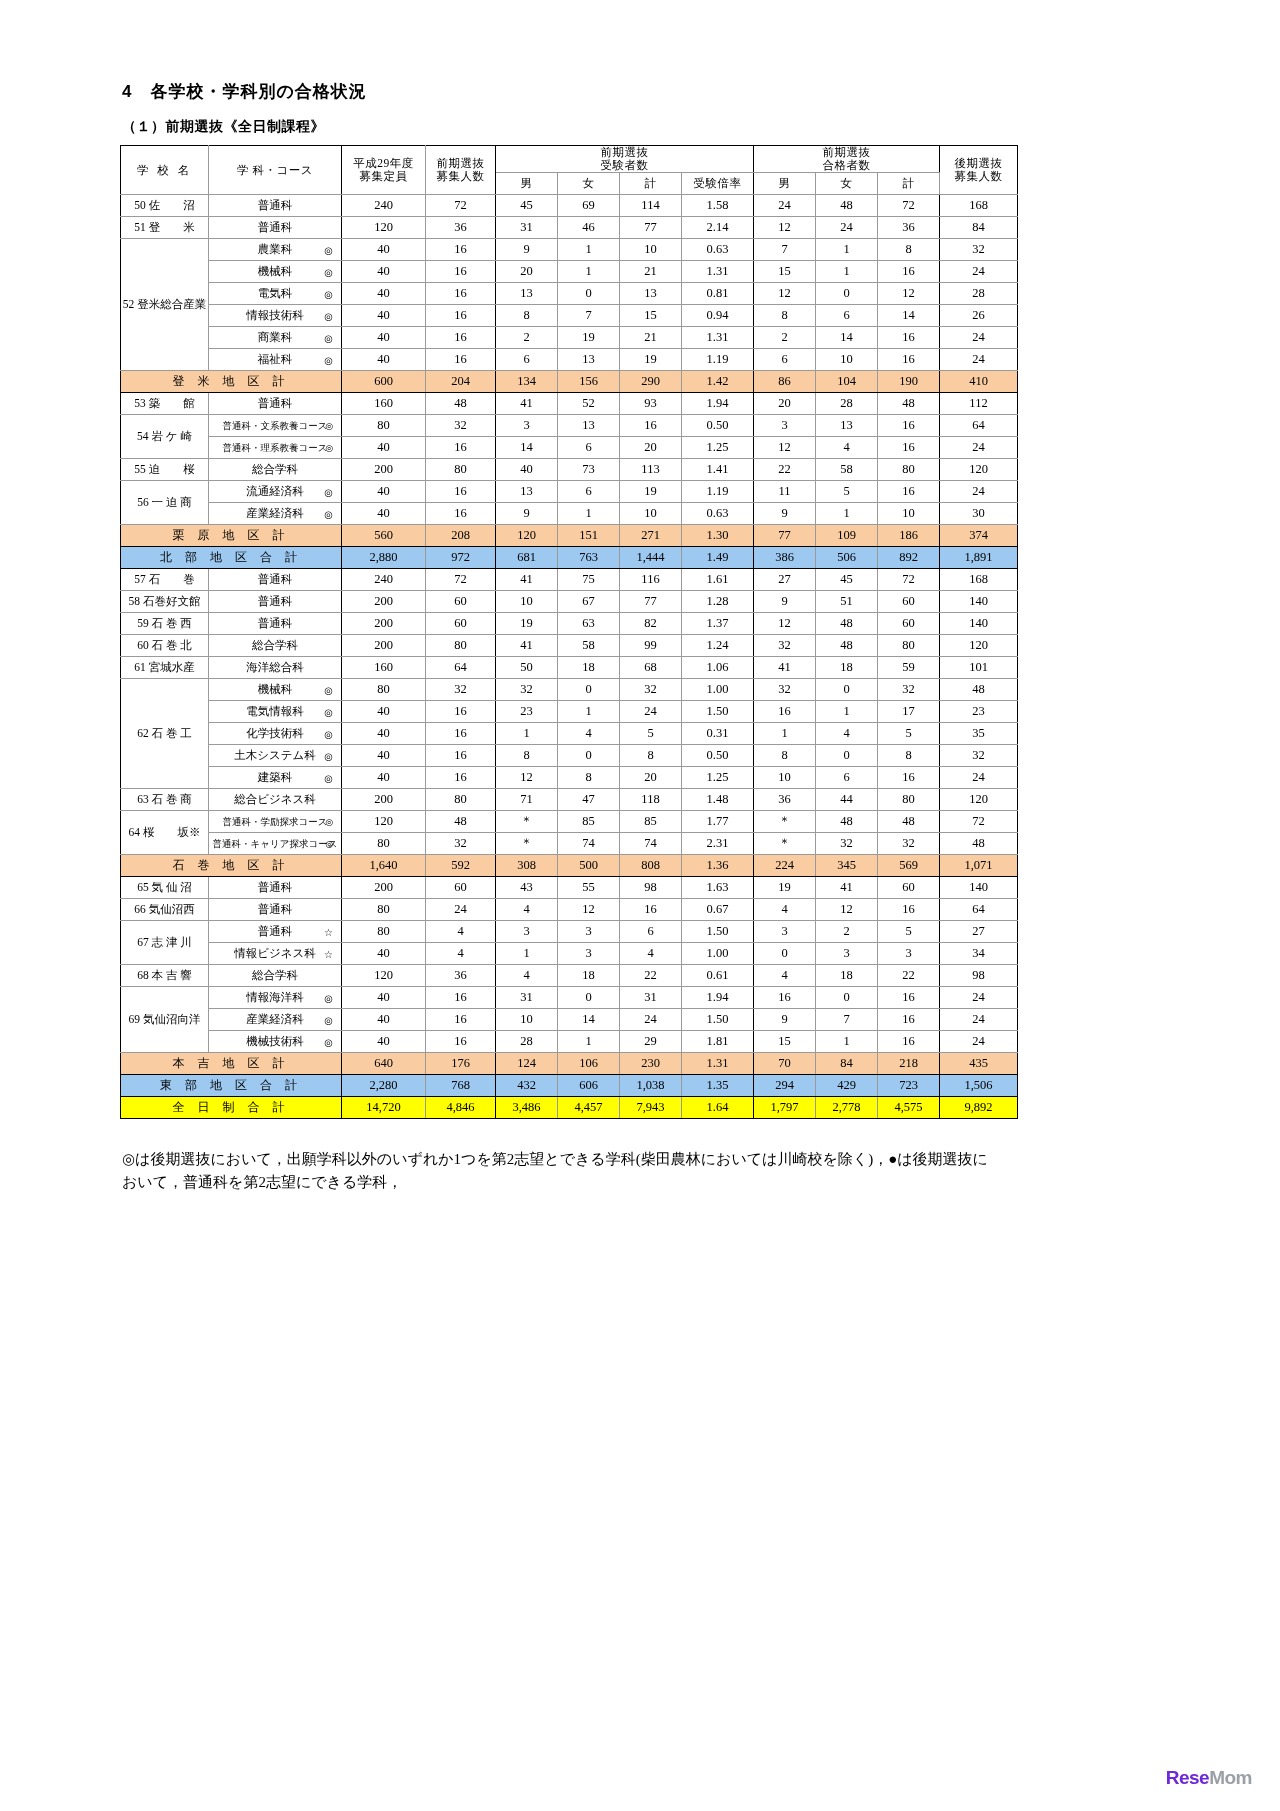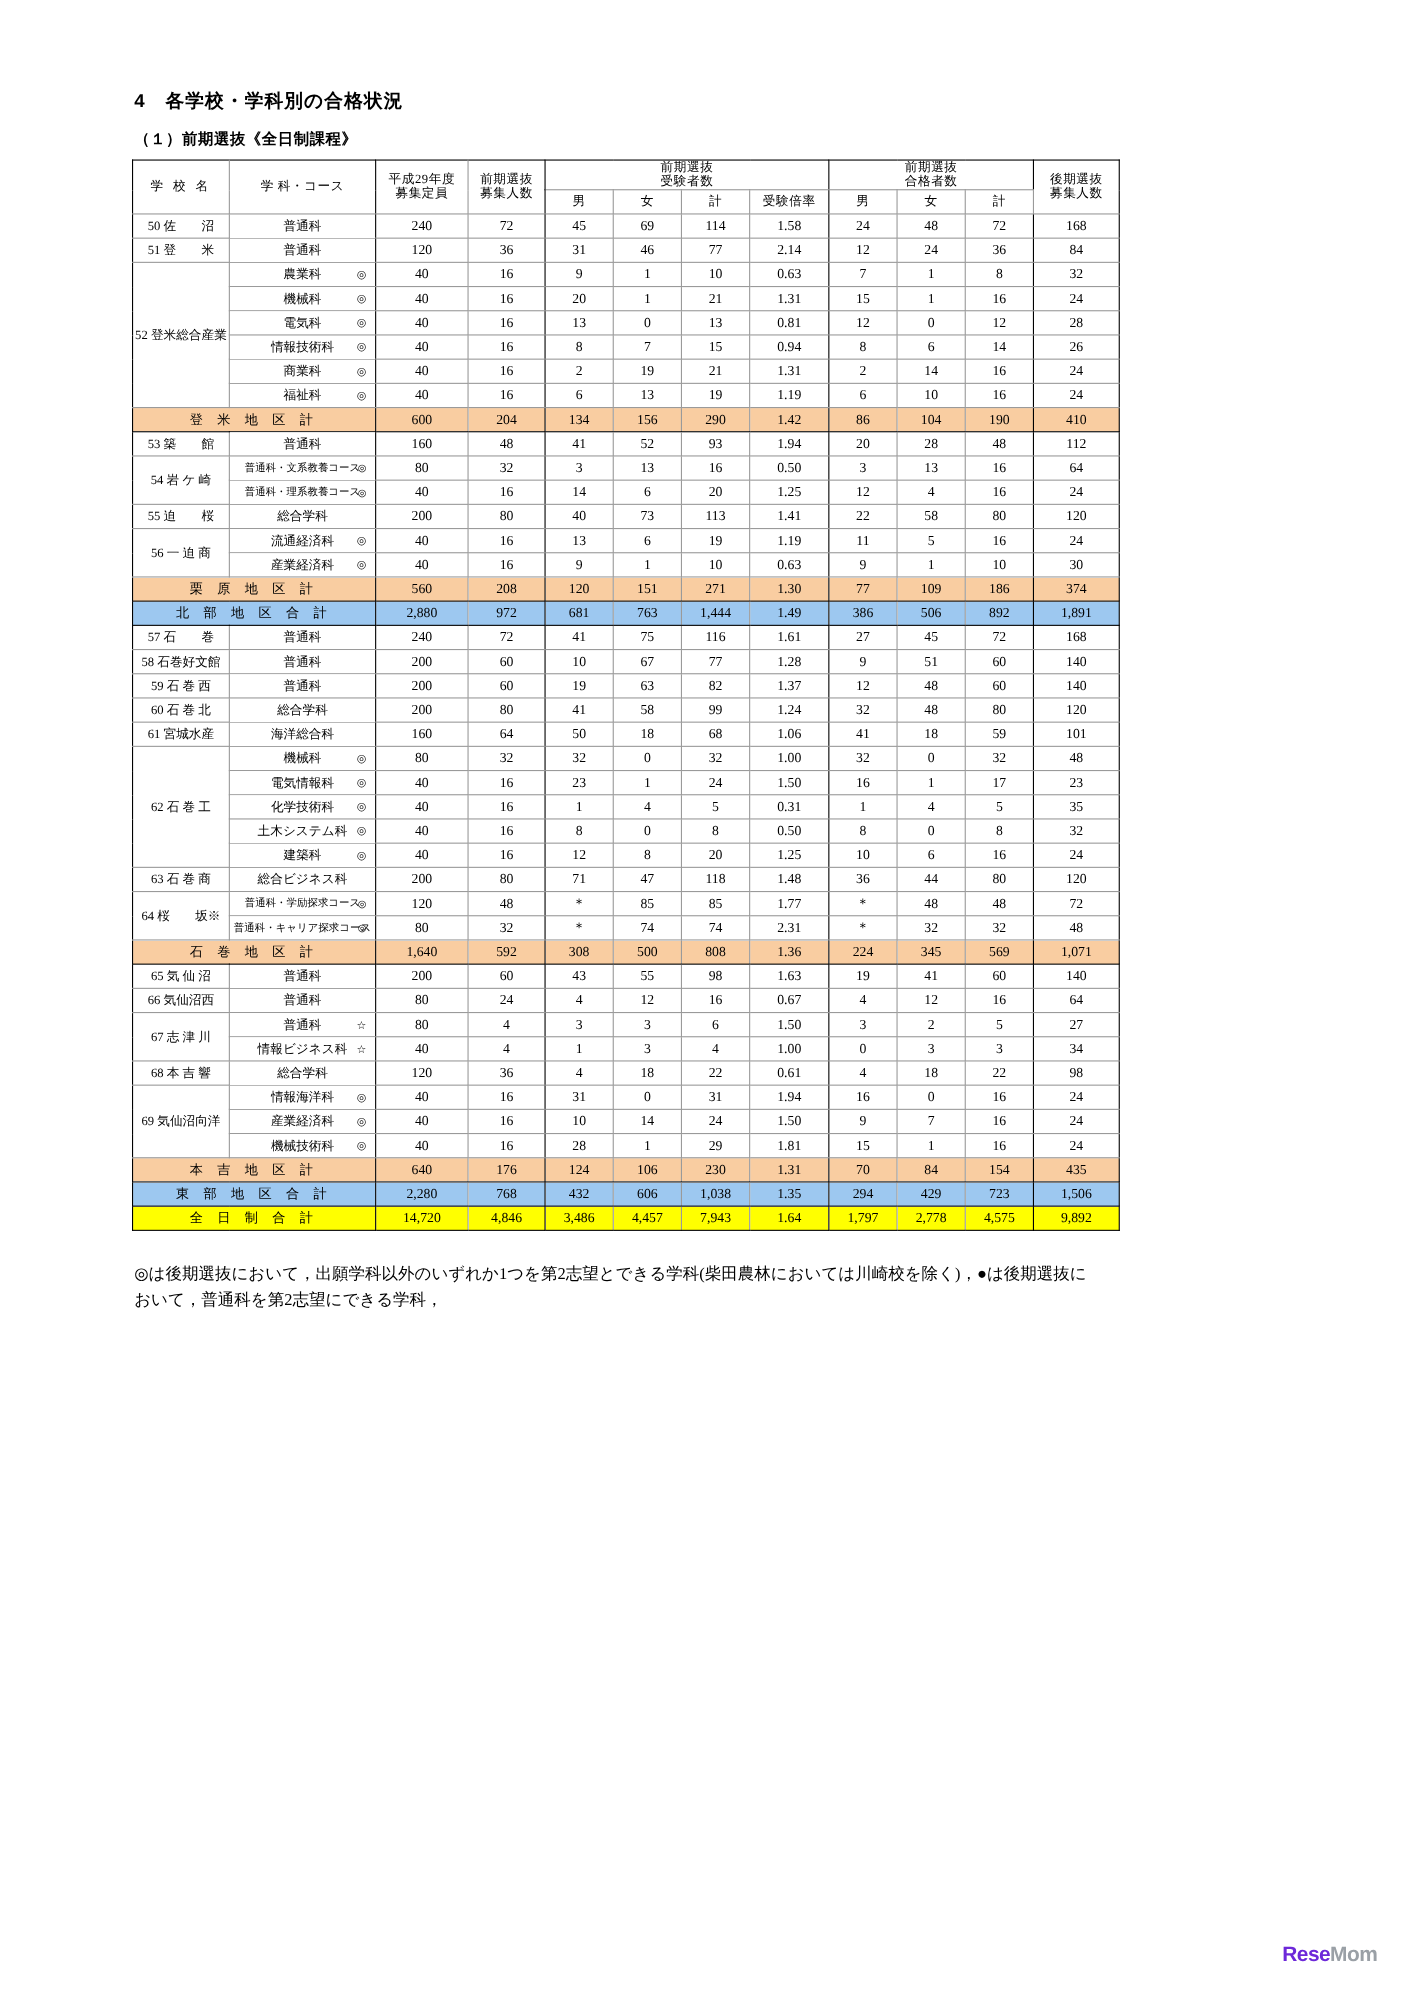--- a/index.html
+++ b/index.html
@@ -665,21 +665,21 @@
         <tr class="tot-o">
           <td colspan="2" class="tot-label bt bb bl br">本 吉 地 区 計</td>
           <td class="num bt bb">640</td>
           <td class="num bt bb br">176</td>
           <td class="num bt bb">124</td>
           <td class="num bt bb">106</td>
           <td class="num bt bb">230</td>
           <td class="num bt bb br">1.31</td>
           <td class="num bt bb">70</td>
           <td class="num bt bb">84</td>
-          <td class="num bt bb br">154</td>
+          <td class="num bt bb br">218</td>
           <td class="num bt bb br">435</td>
         </tr>
         <tr class="tot-b">
           <td colspan="2" class="tot-label bt bb bl br">東 部 地 区 合 計</td>
           <td class="num bt bb">2,280</td>
           <td class="num bt bb br">768</td>
           <td class="num bt bb">432</td>
           <td class="num bt bb">606</td>
           <td class="num bt bb">1,038</td>
           <td class="num bt bb br">1.35</td>

